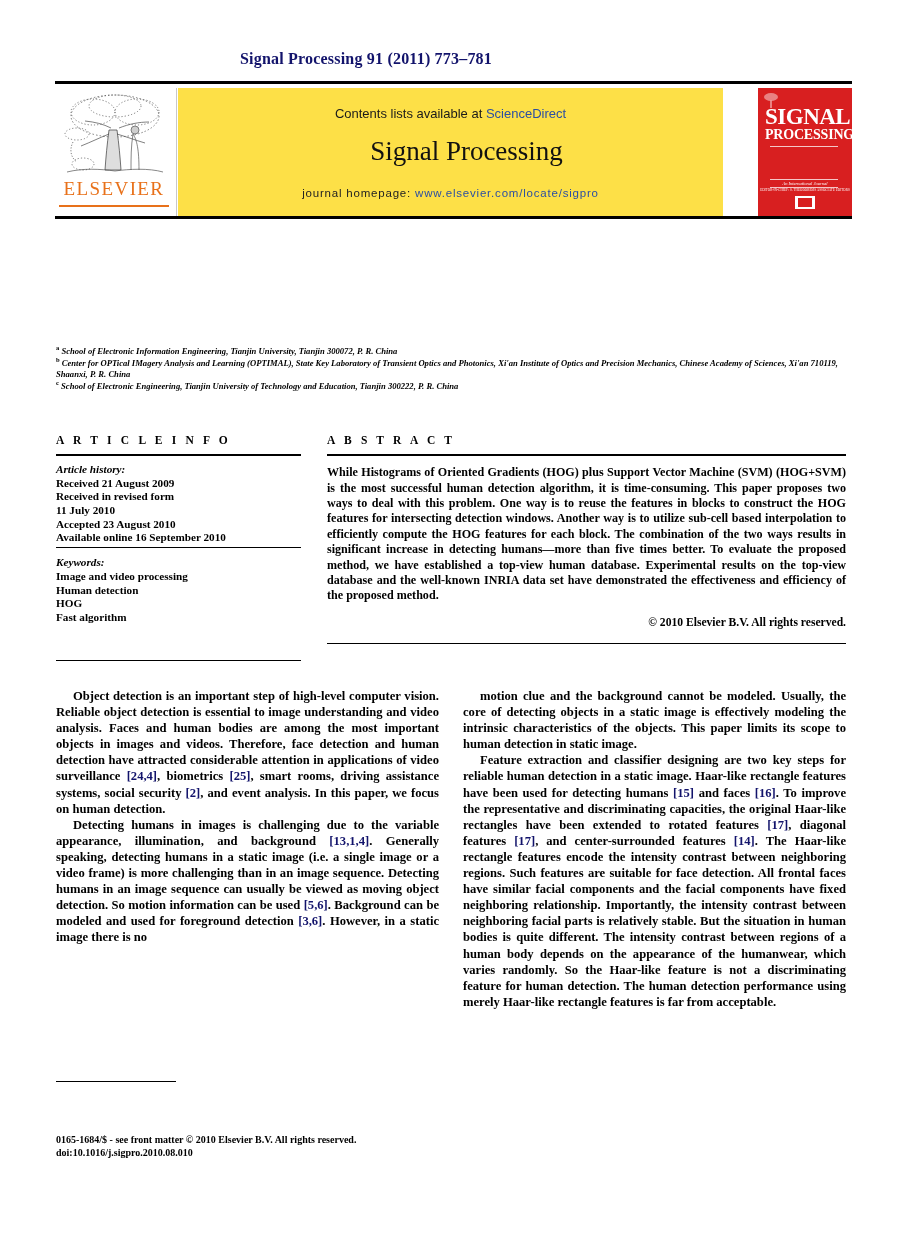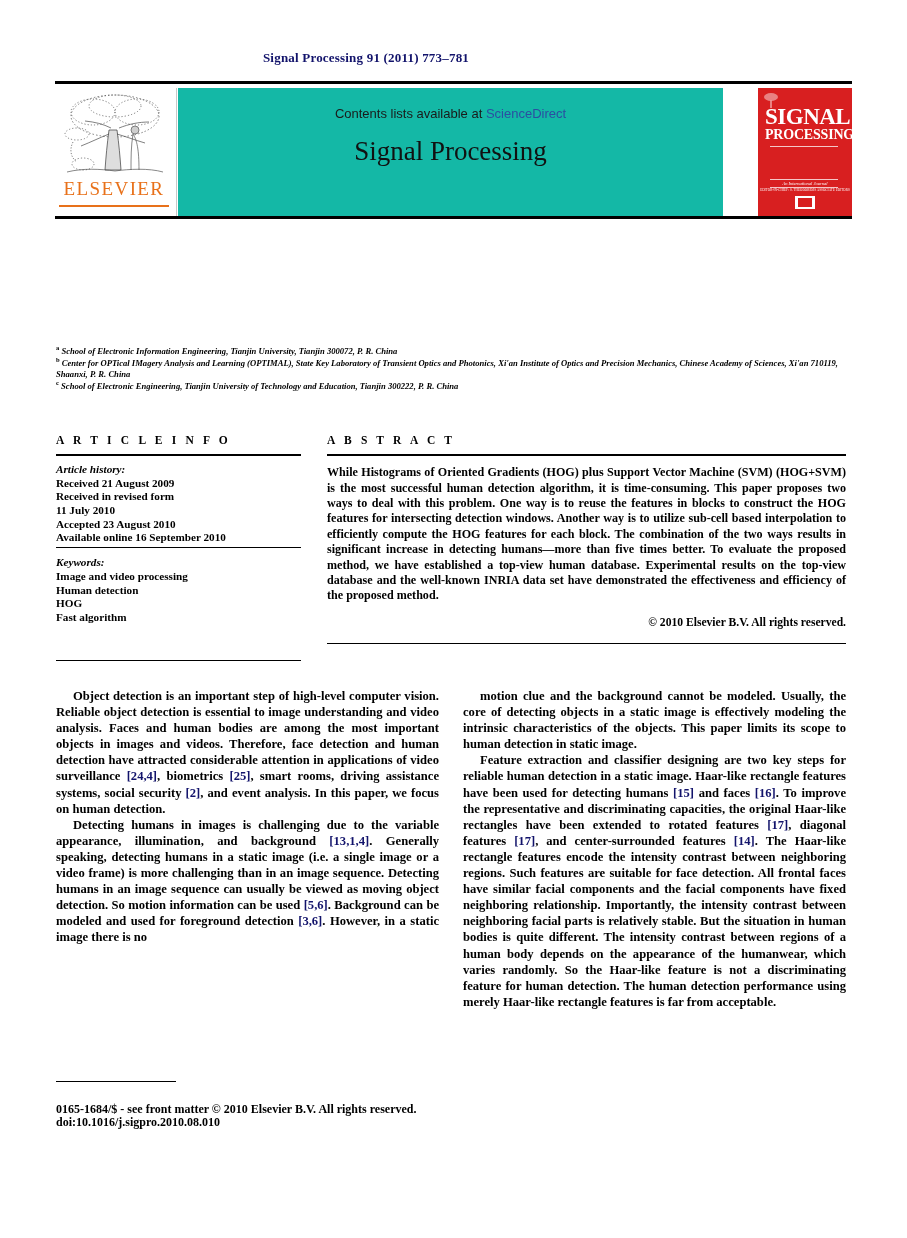--- a/index.html
+++ b/index.html
@@ -24,21 +24,21 @@
 
   
   .runhead {
     position: absolute;
     top: 50px;
     left: 0;
     width: 732px;
     text-align: center;
     font-family: "Liberation Serif", serif;
     font-weight: bold;
-    font-size: 13px;
+    font-size: 16px;
     color: #12136b;
     letter-spacing: 0.2px;
   }
 
   
   .masthead {
     position: absolute;
     top: 88px;
     left: 55px;
     width: 797px;
@@ -81,21 +81,21 @@
     height: 2px;
     background: #e8711a;
   }
 
   .masthead-center {
     position: absolute;
     left: 123px;
     top: 0;
     width: 545px;
     height: 128px;
-    background: #14b8a6;
+    background: #fde047;
   }
   .contents-line {
     position: absolute;
     top: 18px;
     left: 0;
     width: 545px;
     text-align: center;
     font-family: "Liberation Sans", sans-serif;
     font-size: 13px;
     color: #1a1a1a;
@@ -105,20 +105,21 @@
   }
   .journal-name {
     position: absolute;
     top: 48px;
     left: 0;
     width: 545px;
     text-align: center;
     font-family: "Liberation Serif", serif;
     font-size: 27px;
     color: #111111;
+    padding-left: 16px;
   }
   .homepage-line {
     position: absolute;
     top: 99px;
     left: 0;
     width: 545px;
     text-align: center;
     font-family: "Liberation Sans", sans-serif;
     font-size: 11.5px;
     letter-spacing: 0.8px;
@@ -378,25 +379,25 @@
     font-size: 10.4px;
     line-height: 13px;
     color: #000;
   }
   .footnote .star { font-size: 7px; vertical-align: super; }
   .footnote .indent { padding-left: 12px; display: block; }
   .footnote .em { font-style: italic; }
   .imprint {
     position: absolute;
     left: 56px;
-    top: 1103px;
+    top: 1133px;
     width: 430px;
     font-family: "Liberation Serif", serif;
     font-weight: bold;
-    font-size: 12px;
+    font-size: 10px;
     line-height: 13.4px;
     color: #000;
   }
 </style>
 </head>
 <body>
 
 <div id="page">
 
   <div class="runhead">Signal Processing 91 (2011) 773–781</div>
@@ -425,20 +426,21 @@
           <circle cx="76" cy="40" r="4" fill="#cfcfcf" stroke="#555"></circle>
         </g>
       </svg>
       <div class="elsevier-word">ELSEVIER</div>
       <div class="elsevier-underline"></div>
     </div>
 
     <div class="masthead-center">
       <div class="contents-line"><span>Contents lists available at </span><span class="sd">ScienceDirect</span></div>
       <div class="journal-name">Signal Processing</div>
+      <div class="homepage-line"><span>journal homepage: </span><span class="url">www.elsevier.com/locate/sigpro</span></div>
     </div>
 
     <div class="cover">
       <svg class="cover-elsevier-mark" viewBox="0 0 16 18">
         <ellipse cx="8" cy="5" rx="7" ry="4" fill="#ffffff" opacity=".8"></ellipse>
         <path d="M7 8 L7 16 L9 16 L9 8 Z" fill="#ffffff" opacity=".8"></path>
       </svg>
       <div class="cover-title1">SIGNAL</div>
       <div class="cover-title2">PROCESSING</div>
       <div class="cover-rule" style="top:58px"></div>

